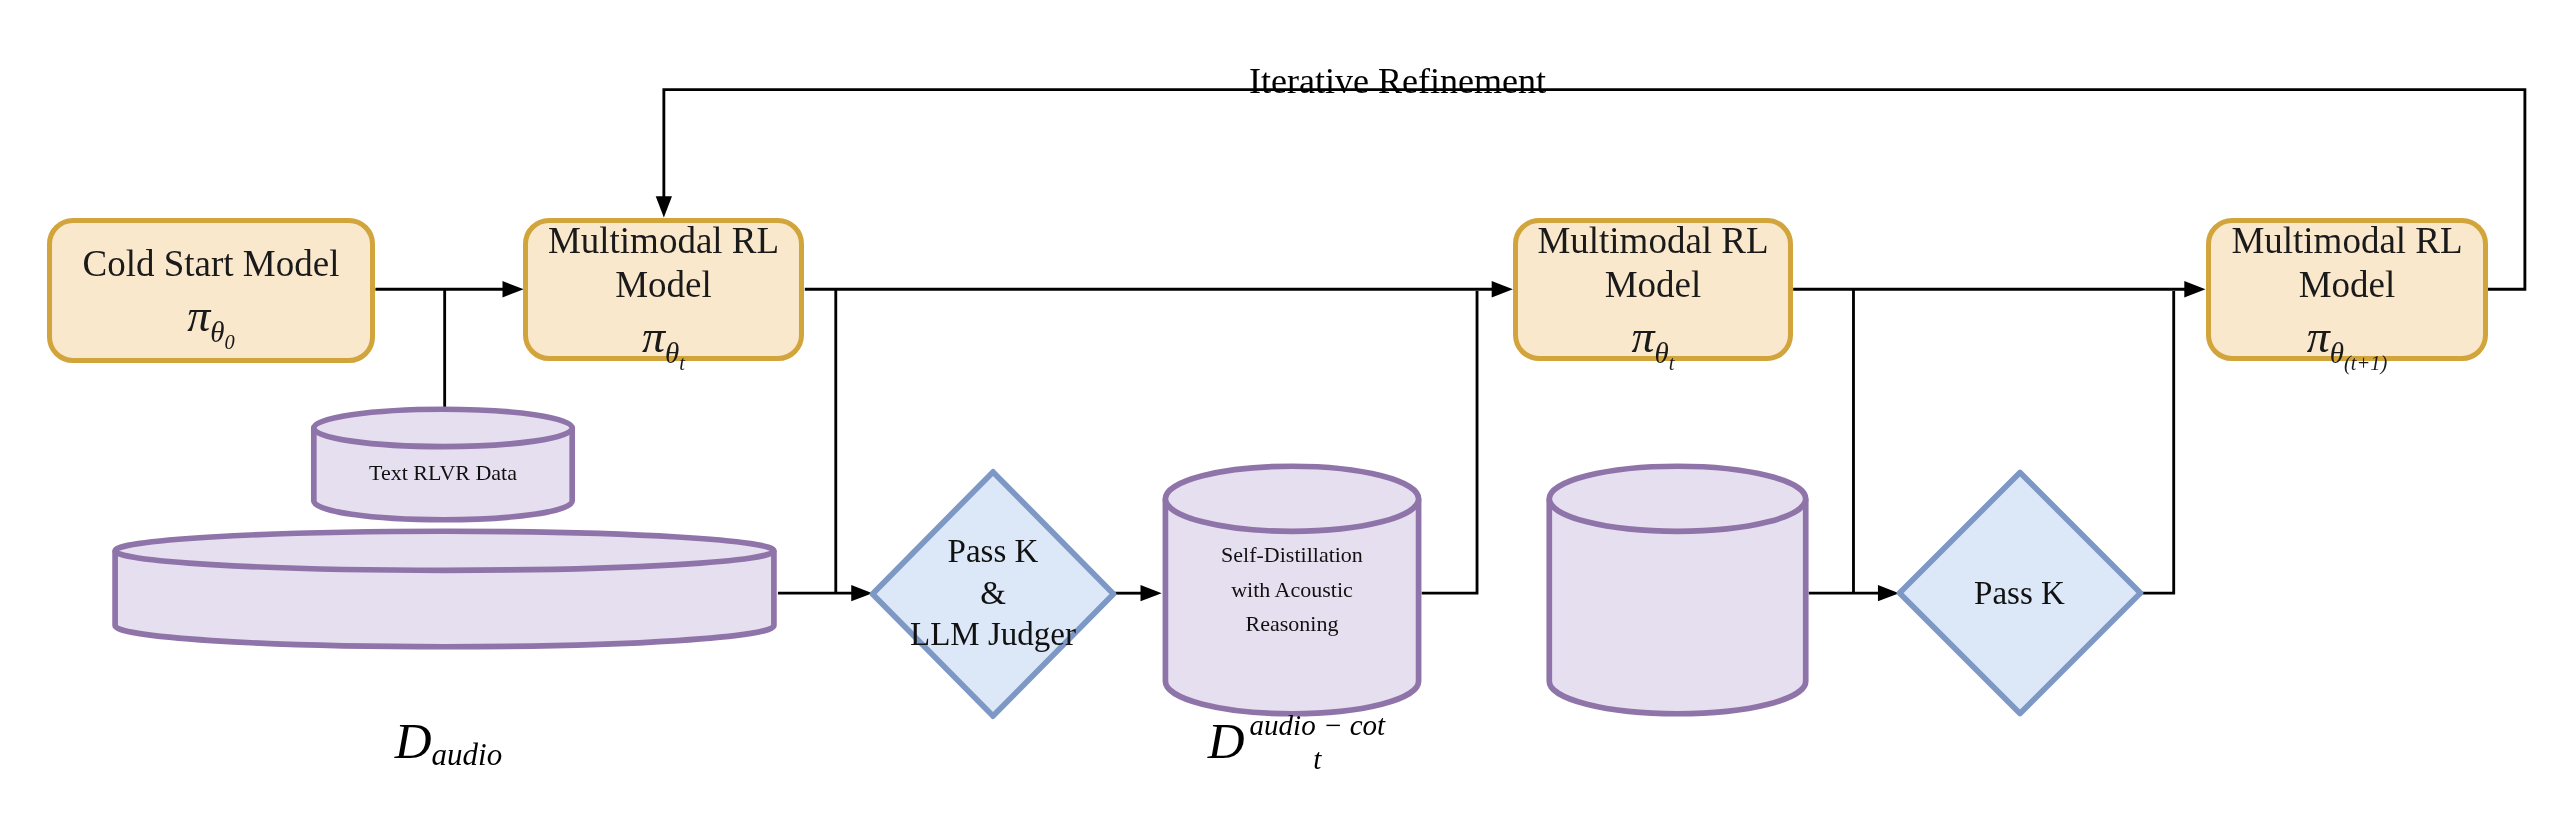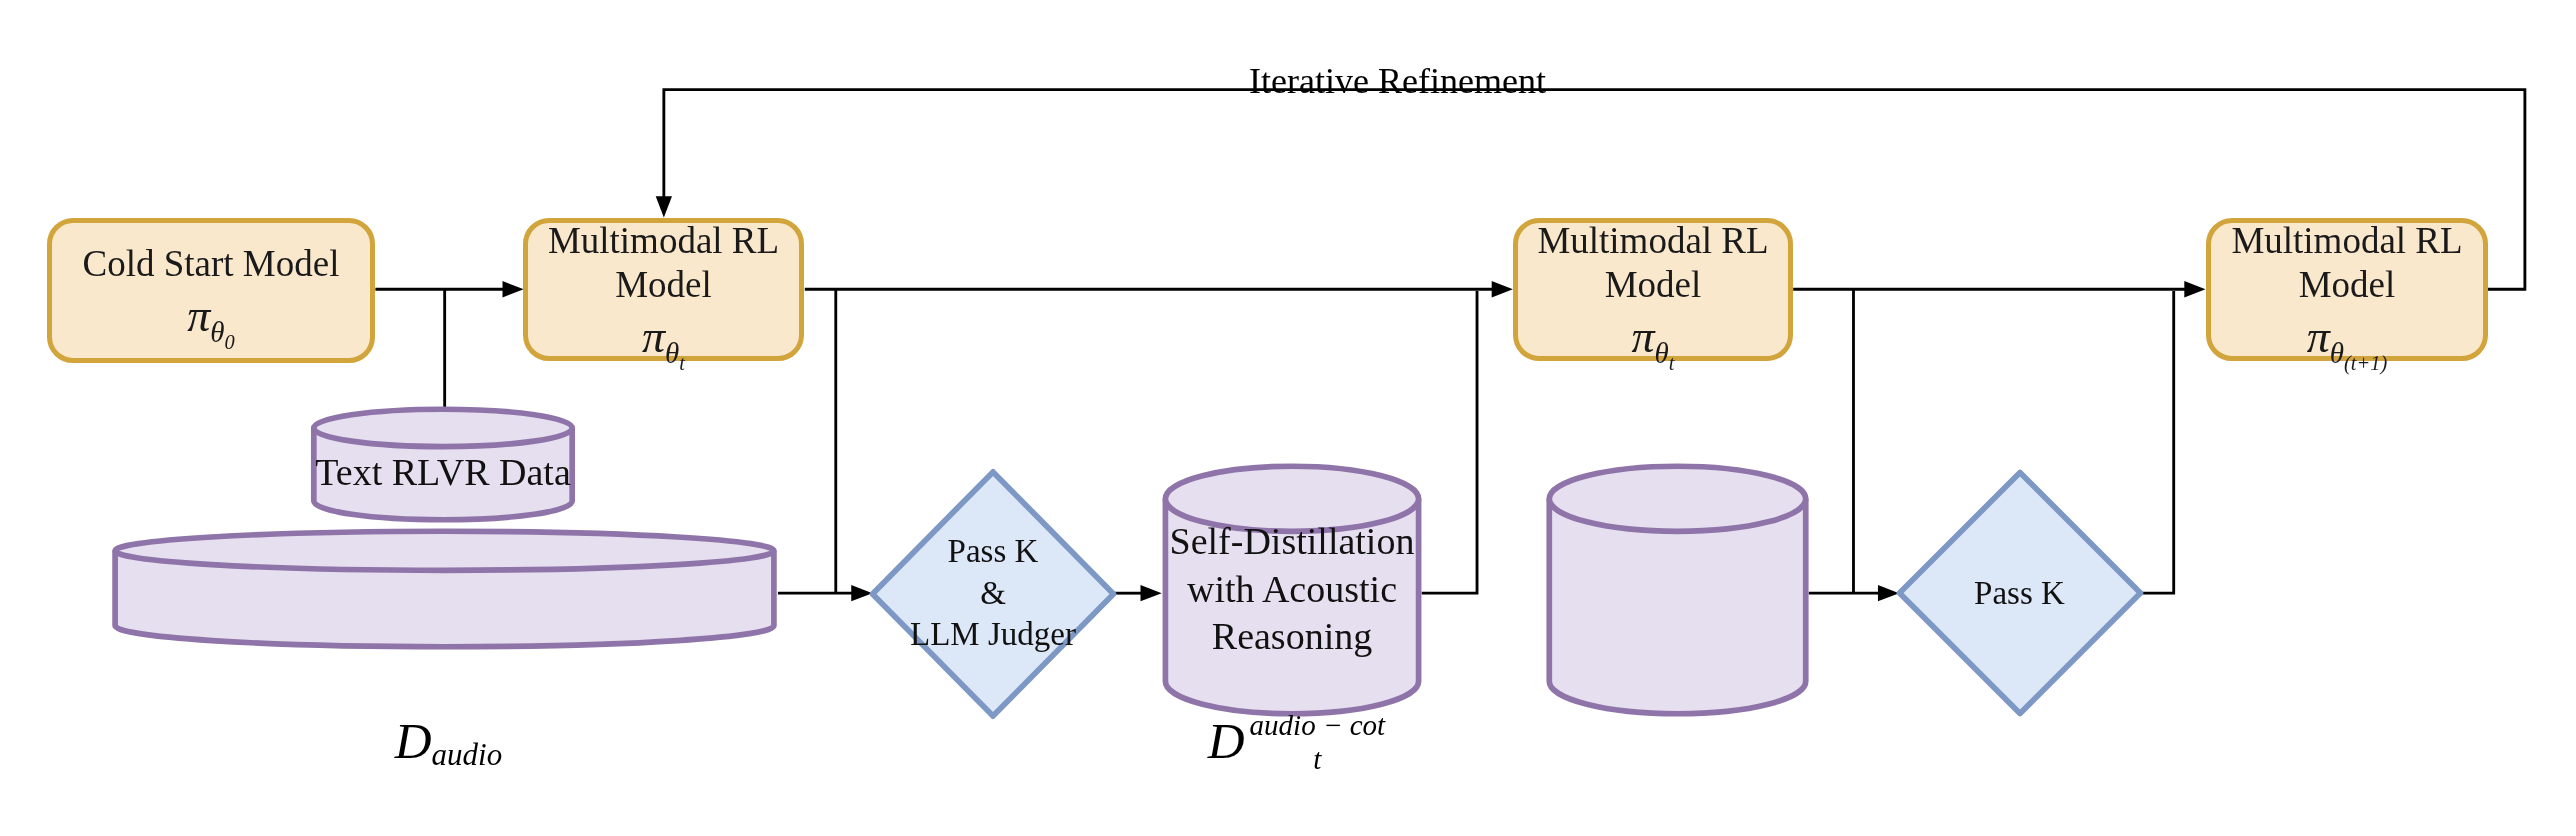--- a/index.html
+++ b/index.html
@@ -39,21 +39,21 @@
   .shape-svg { position: absolute; z-index: 2; }
 
   .shape-label {
     position: absolute;
     z-index: 3;
     display: flex;
     flex-direction: column;
     align-items: center;
     justify-content: center;
     text-align: center;
-    font-size: 38px;
+    font-size: 22px;
     line-height: 1.26;
     color: #111111;
   }
   .diamond-label { font-size: 33px; }
 
   .flow-label {
     position: absolute;
     z-index: 3;
     text-align: center;
     font-size: 36px;
@@ -147,21 +147,21 @@
 
   <svg class="shape-svg" style="left:111px; top:528px;" width="667" height="122" viewBox="0 0 818 150">
     <path d="M4,28 L4,120 A405,26 0 0 0 814,120 L814,28" fill="#e6dfef" stroke="#8f74a9" stroke-width="7"></path>
     <ellipse cx="409" cy="28" rx="405" ry="24" fill="#e6dfef" stroke="#8f74a9" stroke-width="7"></ellipse>
   </svg>
 
   <svg class="shape-svg" style="left:1162px; top:463px;" width="260" height="254" viewBox="0 0 319 312">
     <path d="M4,44 L4,268 A155.5,40 0 0 0 315,268 L315,44" fill="#e6dfef" stroke="#8f74a9" stroke-width="7"></path>
     <ellipse cx="159.5" cy="44" rx="155.5" ry="40" fill="#e6dfef" stroke="#8f74a9" stroke-width="7"></ellipse>
   </svg>
-  <div class="shape-label" style="left:1162px; top:504px; width:260px; height:171px;">
+  <div class="shape-label" style="left:1162px; top:504px; width:260px; height:171px;gap:7px;">
     <div>Self-Distillation</div>
     <div>with Acoustic</div>
     <div>Reasoning</div>
   </div>
 
   <svg class="shape-svg" style="left:1546px; top:463px;" width="263" height="254" viewBox="0 0 323 312">
     <path d="M4,44 L4,268 A157.5,40 0 0 0 319,268 L319,44" fill="#e6dfef" stroke="#8f74a9" stroke-width="7"></path>
     <ellipse cx="161.5" cy="44" rx="157.5" ry="40" fill="#e6dfef" stroke="#8f74a9" stroke-width="7"></ellipse>
   </svg>
 

